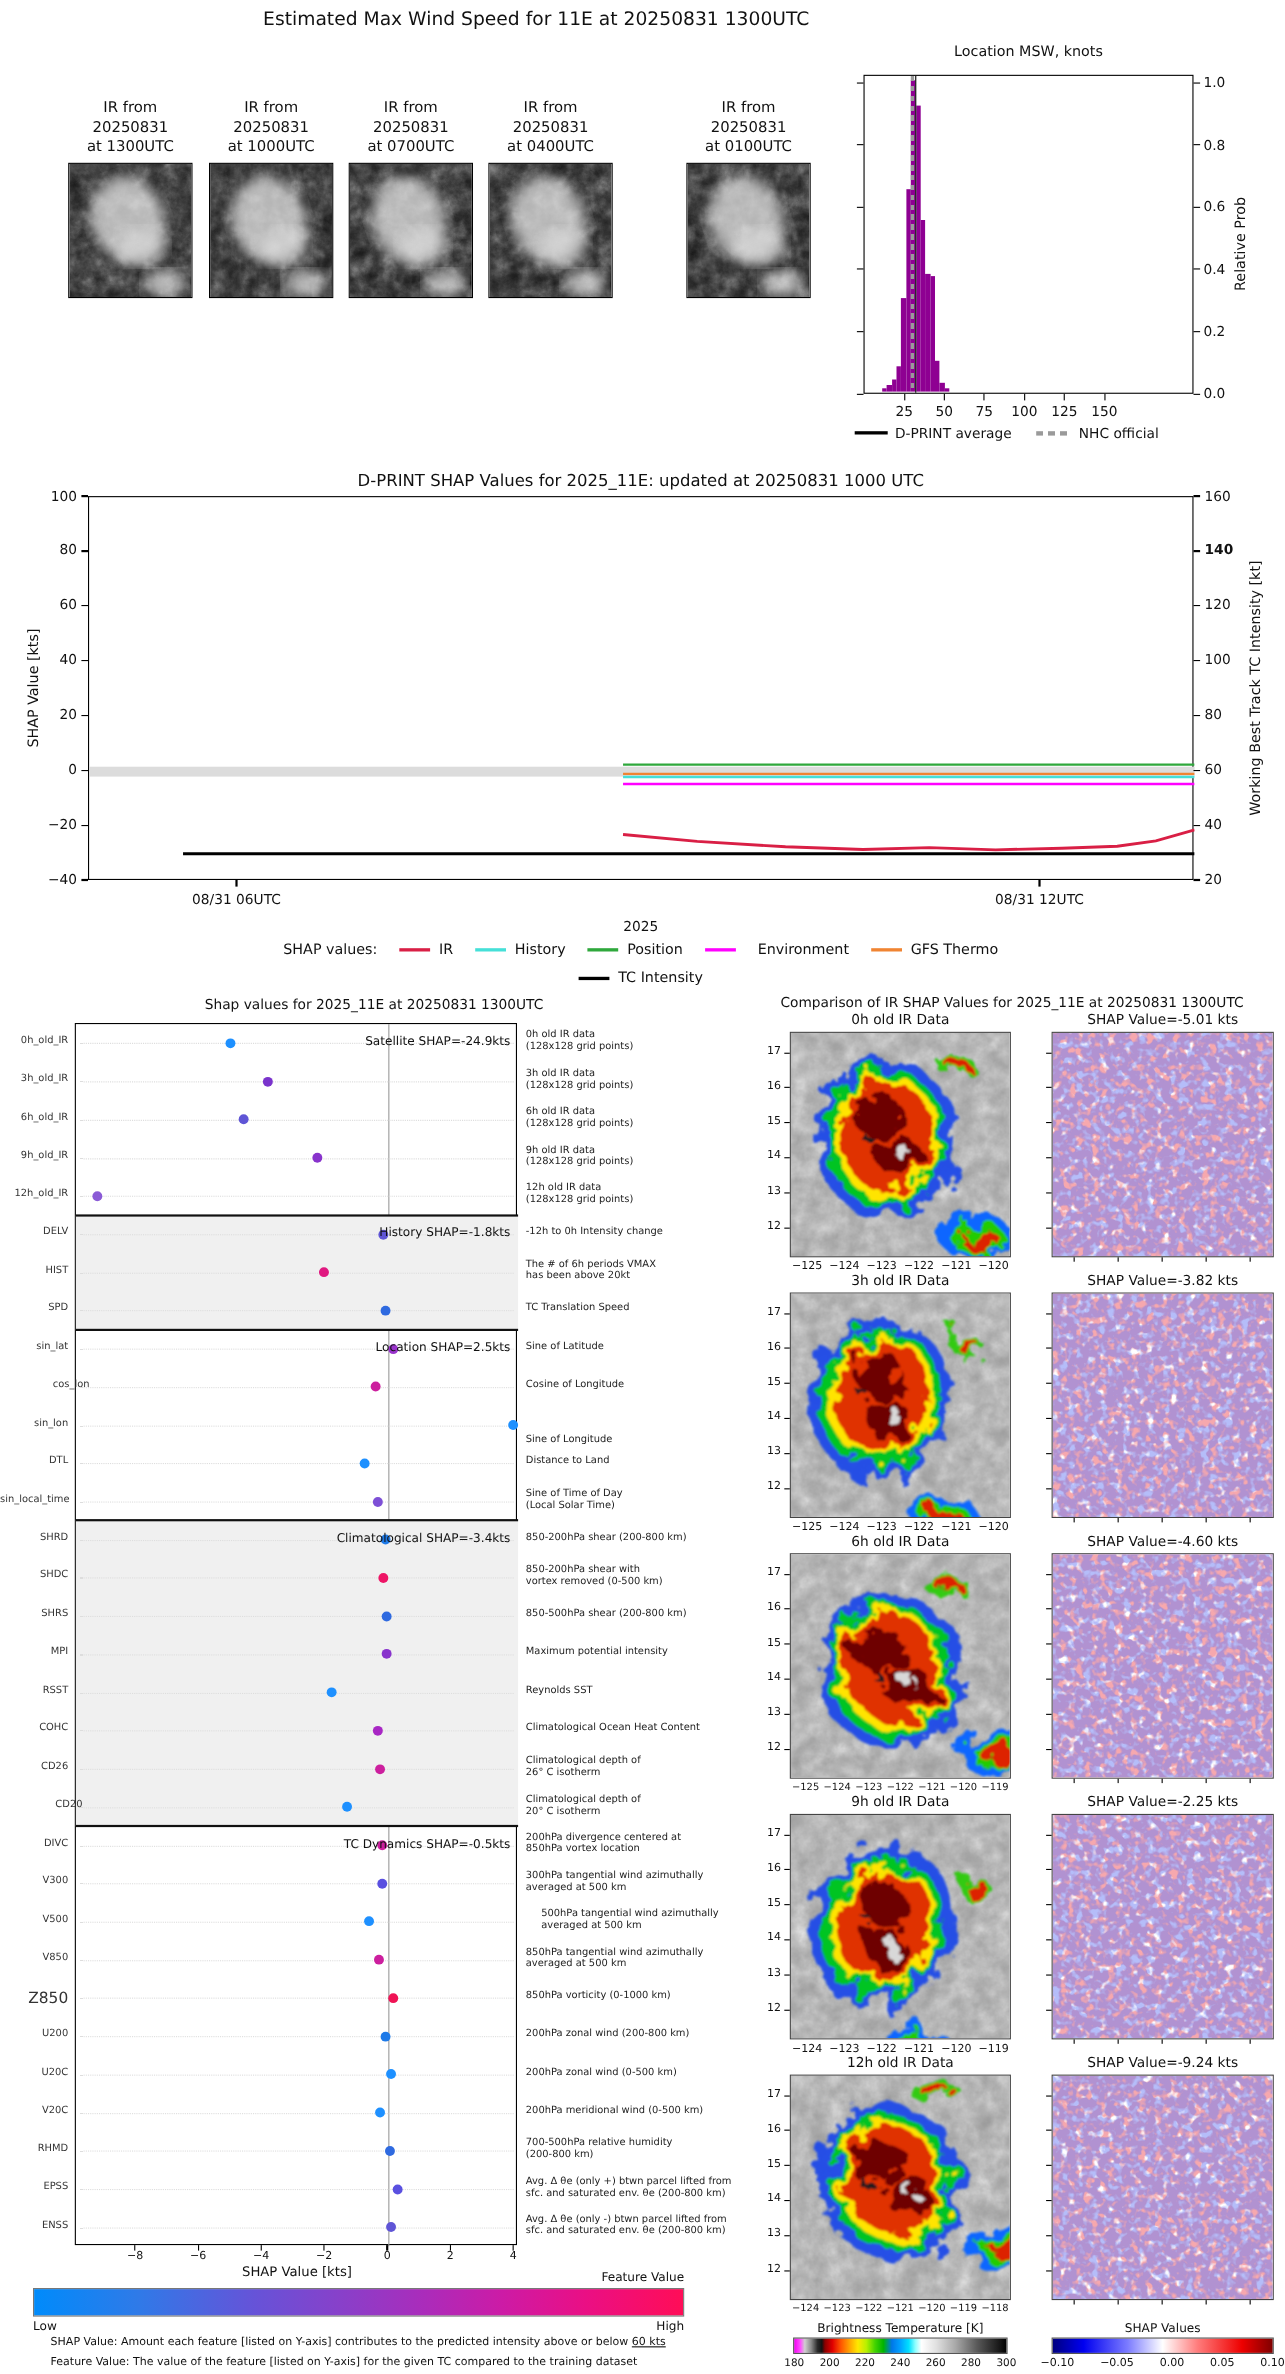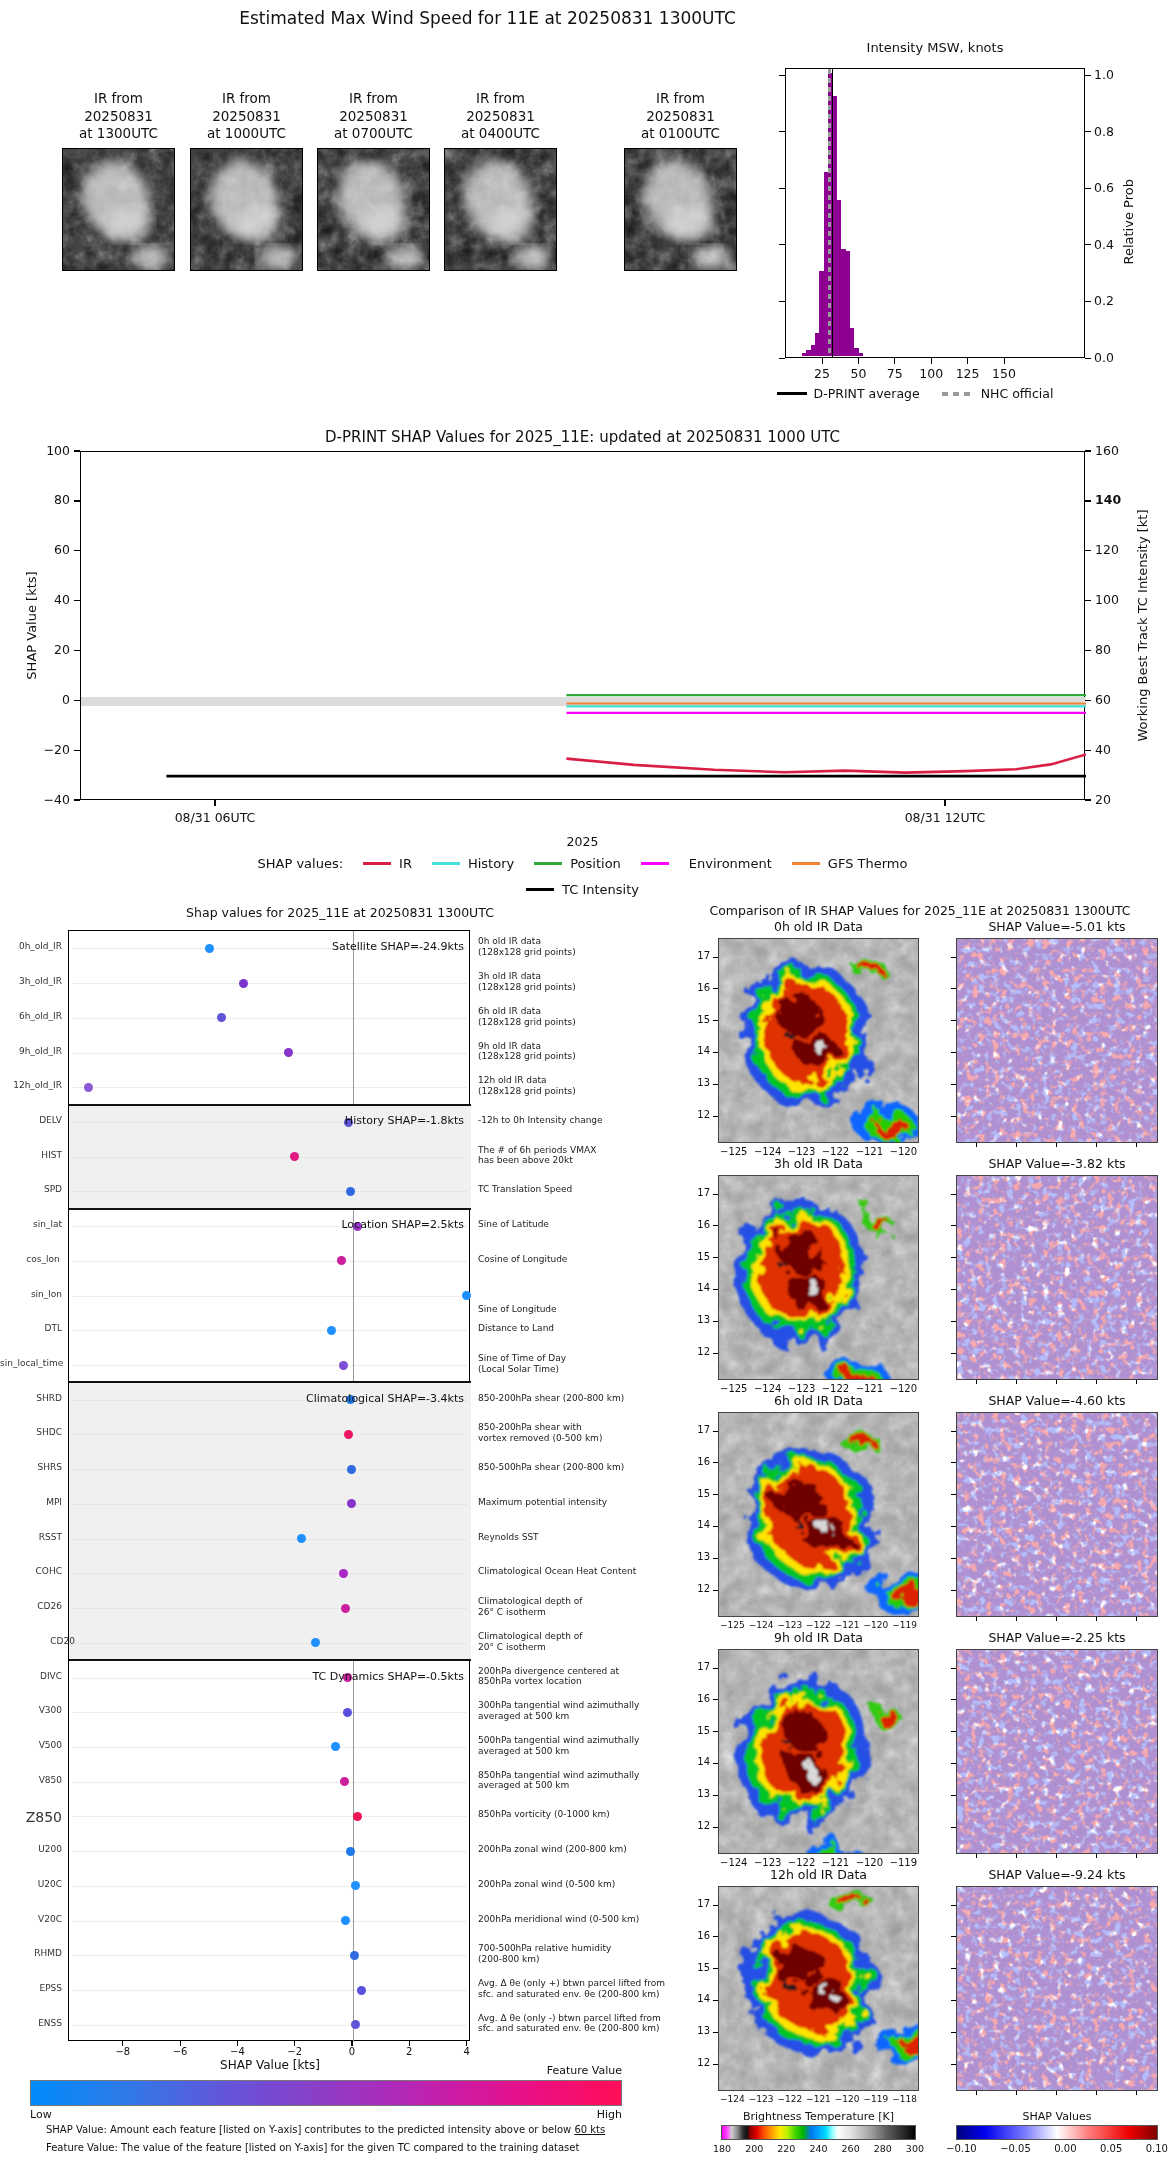--- a/index.html
+++ b/index.html
@@ -143,21 +143,21 @@
   </defs>
   <rect width="111" height="121" fill="#161616"></rect>
   <rect width="111" height="121" filter="url(#gt5)" opacity="0.85"></rect>
   <ellipse cx="53.28" cy="50.82" rx="33.3" ry="39.93" fill="#e6e6e6" opacity="0.75" filter="url(#bl5)" transform="rotate(-18 53.28 50.82)"></ellipse>
   <ellipse cx="66.6" cy="75.02" rx="22.200000000000003" ry="16.94" fill="#dddddd" opacity="0.6" filter="url(#bl5)"></ellipse>
   <ellipse cx="86.58" cy="108.9" rx="18.87" ry="12.100000000000001" fill="#f0f0f0" opacity="0.7" filter="url(#bl5)"></ellipse>
  </svg>
       </div>
     </div>
 
-<div class="abs ctr lab" style="left:785px;top:40px;width:300px;font-size:13px;">Intensity MSW, knots</div>
+<div class="abs ctr lab" style="left:785px;top:40px;width:300px;font-size:13px;">Location MSW, knots</div>
 <div id="hist-box" class="abs" style="left:785px;top:68px;width:300px;height:290px;border:1.3px solid #000;box-sizing:border-box;">
       <div style="position: absolute; left: 15.9px; bottom: 1px; width: 4.4px; height: 2.8px; background: rgb(142, 0, 146);"></div>
       <div style="position: absolute; left: 20.3px; bottom: 1px; width: 4.4px; height: 5.7px; background: rgb(142, 0, 146);"></div>
       <div style="position: absolute; left: 24.6px; bottom: 1px; width: 4.4px; height: 11.3px; background: rgb(142, 0, 146);"></div>
       <div style="position: absolute; left: 29px; bottom: 1px; width: 4.4px; height: 22.6px; background: rgb(142, 0, 146);"></div>
       <div style="position: absolute; left: 33.4px; bottom: 1px; width: 4.4px; height: 84.9px; background: rgb(142, 0, 146);"></div>
       <div style="position: absolute; left: 37.7px; bottom: 1px; width: 4.4px; height: 184px; background: rgb(142, 0, 146);"></div>
       <div style="position: absolute; left: 42.1px; bottom: 1px; width: 4.4px; height: 283px; background: rgb(142, 0, 146);"></div>
       <div style="position: absolute; left: 46.5px; bottom: 1px; width: 4.4px; height: 260.4px; background: rgb(142, 0, 146);"></div>
       <div style="position: absolute; left: 50.8px; bottom: 1px; width: 4.4px; height: 155.7px; background: rgb(142, 0, 146);"></div>
@@ -391,21 +391,21 @@
       <div style="position: absolute; left: 478px; top: 1115px; width: 195px; font-size: 9px; line-height: 1.2; color: rgb(34, 34, 34); white-space: pre-line;">-12h to 0h Intensity change</div>
       <div style="position: absolute; left: 140px; top: 1114px; width: 324px; text-align: right; font-size: 11px; z-index: 5;">History SHAP=-1.8kts</div>
       <div style="position: absolute; left: 0px; top: 1149.7px; width: 62px; text-align: right; font-size: 9px; color: rgb(51, 51, 51);">HIST</div>
       <div style="position: absolute; left: 478px; top: 1144.7px; width: 195px; font-size: 9px; line-height: 1.2; color: rgb(34, 34, 34); white-space: pre-line;">The # of 6h periods VMAX
 has been above 20kt</div>
       <div style="position: absolute; left: 0px; top: 1184.4px; width: 62px; text-align: right; font-size: 9px; color: rgb(51, 51, 51);">SPD</div>
       <div style="position: absolute; left: 478px; top: 1184.4px; width: 195px; font-size: 9px; line-height: 1.2; color: rgb(34, 34, 34); white-space: pre-line;">TC Translation Speed</div>
       <div style="position: absolute; left: 0px; top: 1219.1px; width: 62px; text-align: right; font-size: 9px; color: rgb(51, 51, 51);">sin_lat</div>
       <div style="position: absolute; left: 478px; top: 1219.1px; width: 195px; font-size: 9px; line-height: 1.2; color: rgb(34, 34, 34); white-space: pre-line;">Sine of Latitude</div>
       <div style="position: absolute; left: 140px; top: 1218.1px; width: 324px; text-align: right; font-size: 11px; z-index: 5;">Location SHAP=2.5kts</div>
-      <div style="position: absolute; left: 12px; top: 1253.8px; width: 62px; text-align: center; font-size: 9px; color: rgb(51, 51, 51);">cos_lon</div>
+      <div style="position: absolute; left: 0px; top: 1253.8px; width: 62px; text-align: left; font-size: 9px; color: rgb(51, 51, 51); padding-left: 48px;">cos_lon</div>
       <div style="position: absolute; left: 478px; top: 1253.8px; width: 195px; font-size: 9px; line-height: 1.2; color: rgb(34, 34, 34); white-space: pre-line;">Cosine of Longitude</div>
       <div style="position: absolute; left: 0px; top: 1288.6px; width: 62px; text-align: right; font-size: 9px; color: rgb(51, 51, 51);">sin_lon</div>
       <div style="position: absolute; left: 478px; top: 1288.6px; width: 195px; font-size: 9px; line-height: 1.2; color: rgb(34, 34, 34); white-space: pre-line; margin-top: 15px;">Sine of Longitude</div>
       <div style="position: absolute; left: 0px; top: 1323.3px; width: 62px; text-align: right; font-size: 9px; color: rgb(51, 51, 51);">DTL</div>
       <div style="position: absolute; left: 478px; top: 1323.3px; width: 195px; font-size: 9px; line-height: 1.2; color: rgb(34, 34, 34); white-space: pre-line;">Distance to Land</div>
       <div style="position: absolute; left: 0px; top: 1358px; width: 62px; text-align: right; font-size: 9px; color: rgb(51, 51, 51);">sin_local_time</div>
       <div style="position: absolute; left: 478px; top: 1353px; width: 195px; font-size: 9px; line-height: 1.2; color: rgb(34, 34, 34); white-space: pre-line;">Sine of Time of Day
 (Local Solar Time)</div>
       <div style="position: absolute; left: 0px; top: 1392.7px; width: 62px; text-align: right; font-size: 9px; color: rgb(51, 51, 51);">SHRD</div>
       <div style="position: absolute; left: 478px; top: 1392.7px; width: 195px; font-size: 9px; line-height: 1.2; color: rgb(34, 34, 34); white-space: pre-line;">850-200hPa shear (200-800 km)</div>
@@ -428,21 +428,21 @@
       <div style="position: absolute; left: 478px; top: 1630.8px; width: 195px; font-size: 9px; line-height: 1.2; color: rgb(34, 34, 34); white-space: pre-line;">Climatological depth of
 20° C isotherm</div>
       <div style="position: absolute; left: 0px; top: 1670.5px; width: 62px; text-align: right; font-size: 9px; color: rgb(51, 51, 51);">DIVC</div>
       <div style="position: absolute; left: 478px; top: 1665.5px; width: 195px; font-size: 9px; line-height: 1.2; color: rgb(34, 34, 34); white-space: pre-line;">200hPa divergence centered at
 850hPa vortex location</div>
       <div style="position: absolute; left: 140px; top: 1669.5px; width: 324px; text-align: right; font-size: 11px; z-index: 5;">TC Dynamics SHAP=-0.5kts</div>
       <div style="position: absolute; left: 0px; top: 1705.2px; width: 62px; text-align: right; font-size: 9px; color: rgb(51, 51, 51);">V300</div>
       <div style="position: absolute; left: 478px; top: 1700.2px; width: 195px; font-size: 9px; line-height: 1.2; color: rgb(34, 34, 34); white-space: pre-line;">300hPa tangential wind azimuthally
 averaged at 500 km</div>
       <div style="position: absolute; left: 0px; top: 1739.9px; width: 62px; text-align: right; font-size: 9px; color: rgb(51, 51, 51);">V500</div>
-      <div style="position: absolute; left: 478px; top: 1734.9px; width: 195px; font-size: 9px; line-height: 1.2; color: rgb(34, 34, 34); white-space: pre-line;">500hPa tangential wind azimuthally
+      <div style="position: absolute; left: 492px; top: 1734.9px; width: 195px; font-size: 9px; line-height: 1.2; color: rgb(34, 34, 34); white-space: pre-line;">500hPa tangential wind azimuthally
 averaged at 500 km</div>
       <div style="position: absolute; left: 0px; top: 1774.6px; width: 62px; text-align: right; font-size: 9px; color: rgb(51, 51, 51);">V850</div>
       <div style="position: absolute; left: 478px; top: 1769.6px; width: 195px; font-size: 9px; line-height: 1.2; color: rgb(34, 34, 34); white-space: pre-line;">850hPa tangential wind azimuthally
 averaged at 500 km</div>
       <div style="position: absolute; left: 0px; top: 1809.4px; width: 62px; text-align: right; font-size: 14px; color: rgb(51, 51, 51);">Z850</div>
       <div style="position: absolute; left: 478px; top: 1809.4px; width: 195px; font-size: 9px; line-height: 1.2; color: rgb(34, 34, 34); white-space: pre-line;">850hPa vorticity (0-1000 km)</div>
       <div style="position: absolute; left: 0px; top: 1844.1px; width: 62px; text-align: right; font-size: 9px; color: rgb(51, 51, 51);">U200</div>
       <div style="position: absolute; left: 478px; top: 1844.1px; width: 195px; font-size: 9px; line-height: 1.2; color: rgb(34, 34, 34); white-space: pre-line;">200hPa zonal wind (200-800 km)</div>
       <div style="position: absolute; left: 0px; top: 1878.8px; width: 62px; text-align: right; font-size: 9px; color: rgb(51, 51, 51);">U20C</div>
       <div style="position: absolute; left: 478px; top: 1878.8px; width: 195px; font-size: 9px; line-height: 1.2; color: rgb(34, 34, 34); white-space: pre-line;">200hPa zonal wind (0-500 km)</div>

